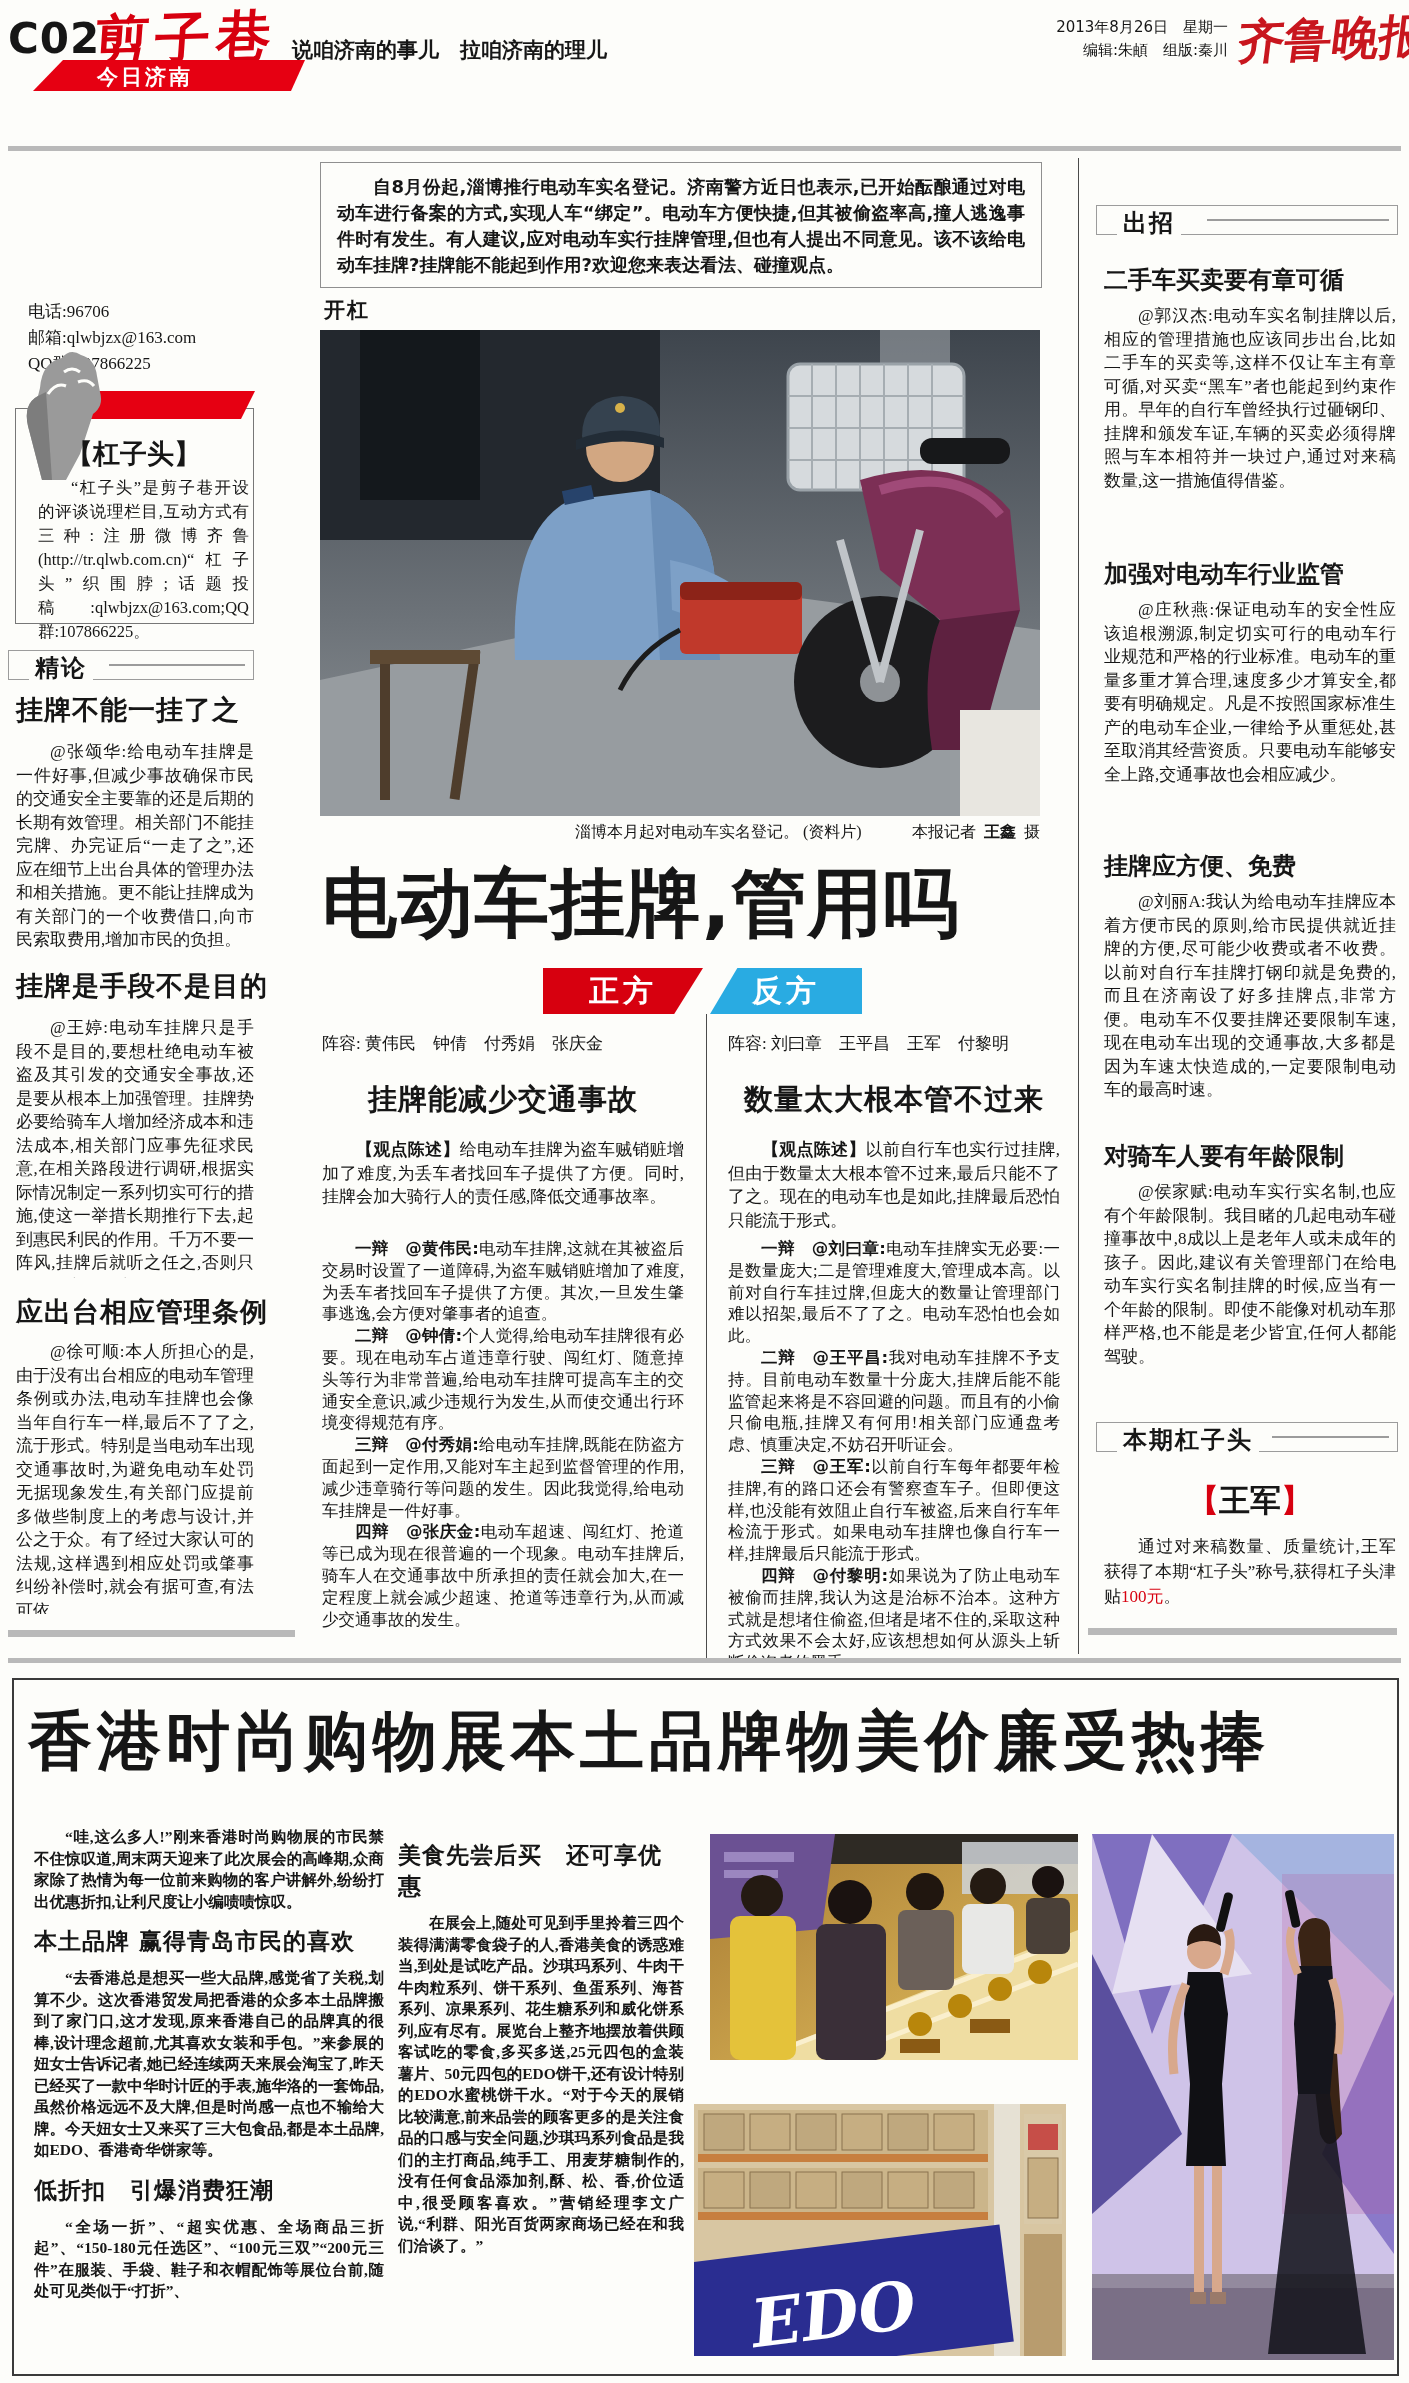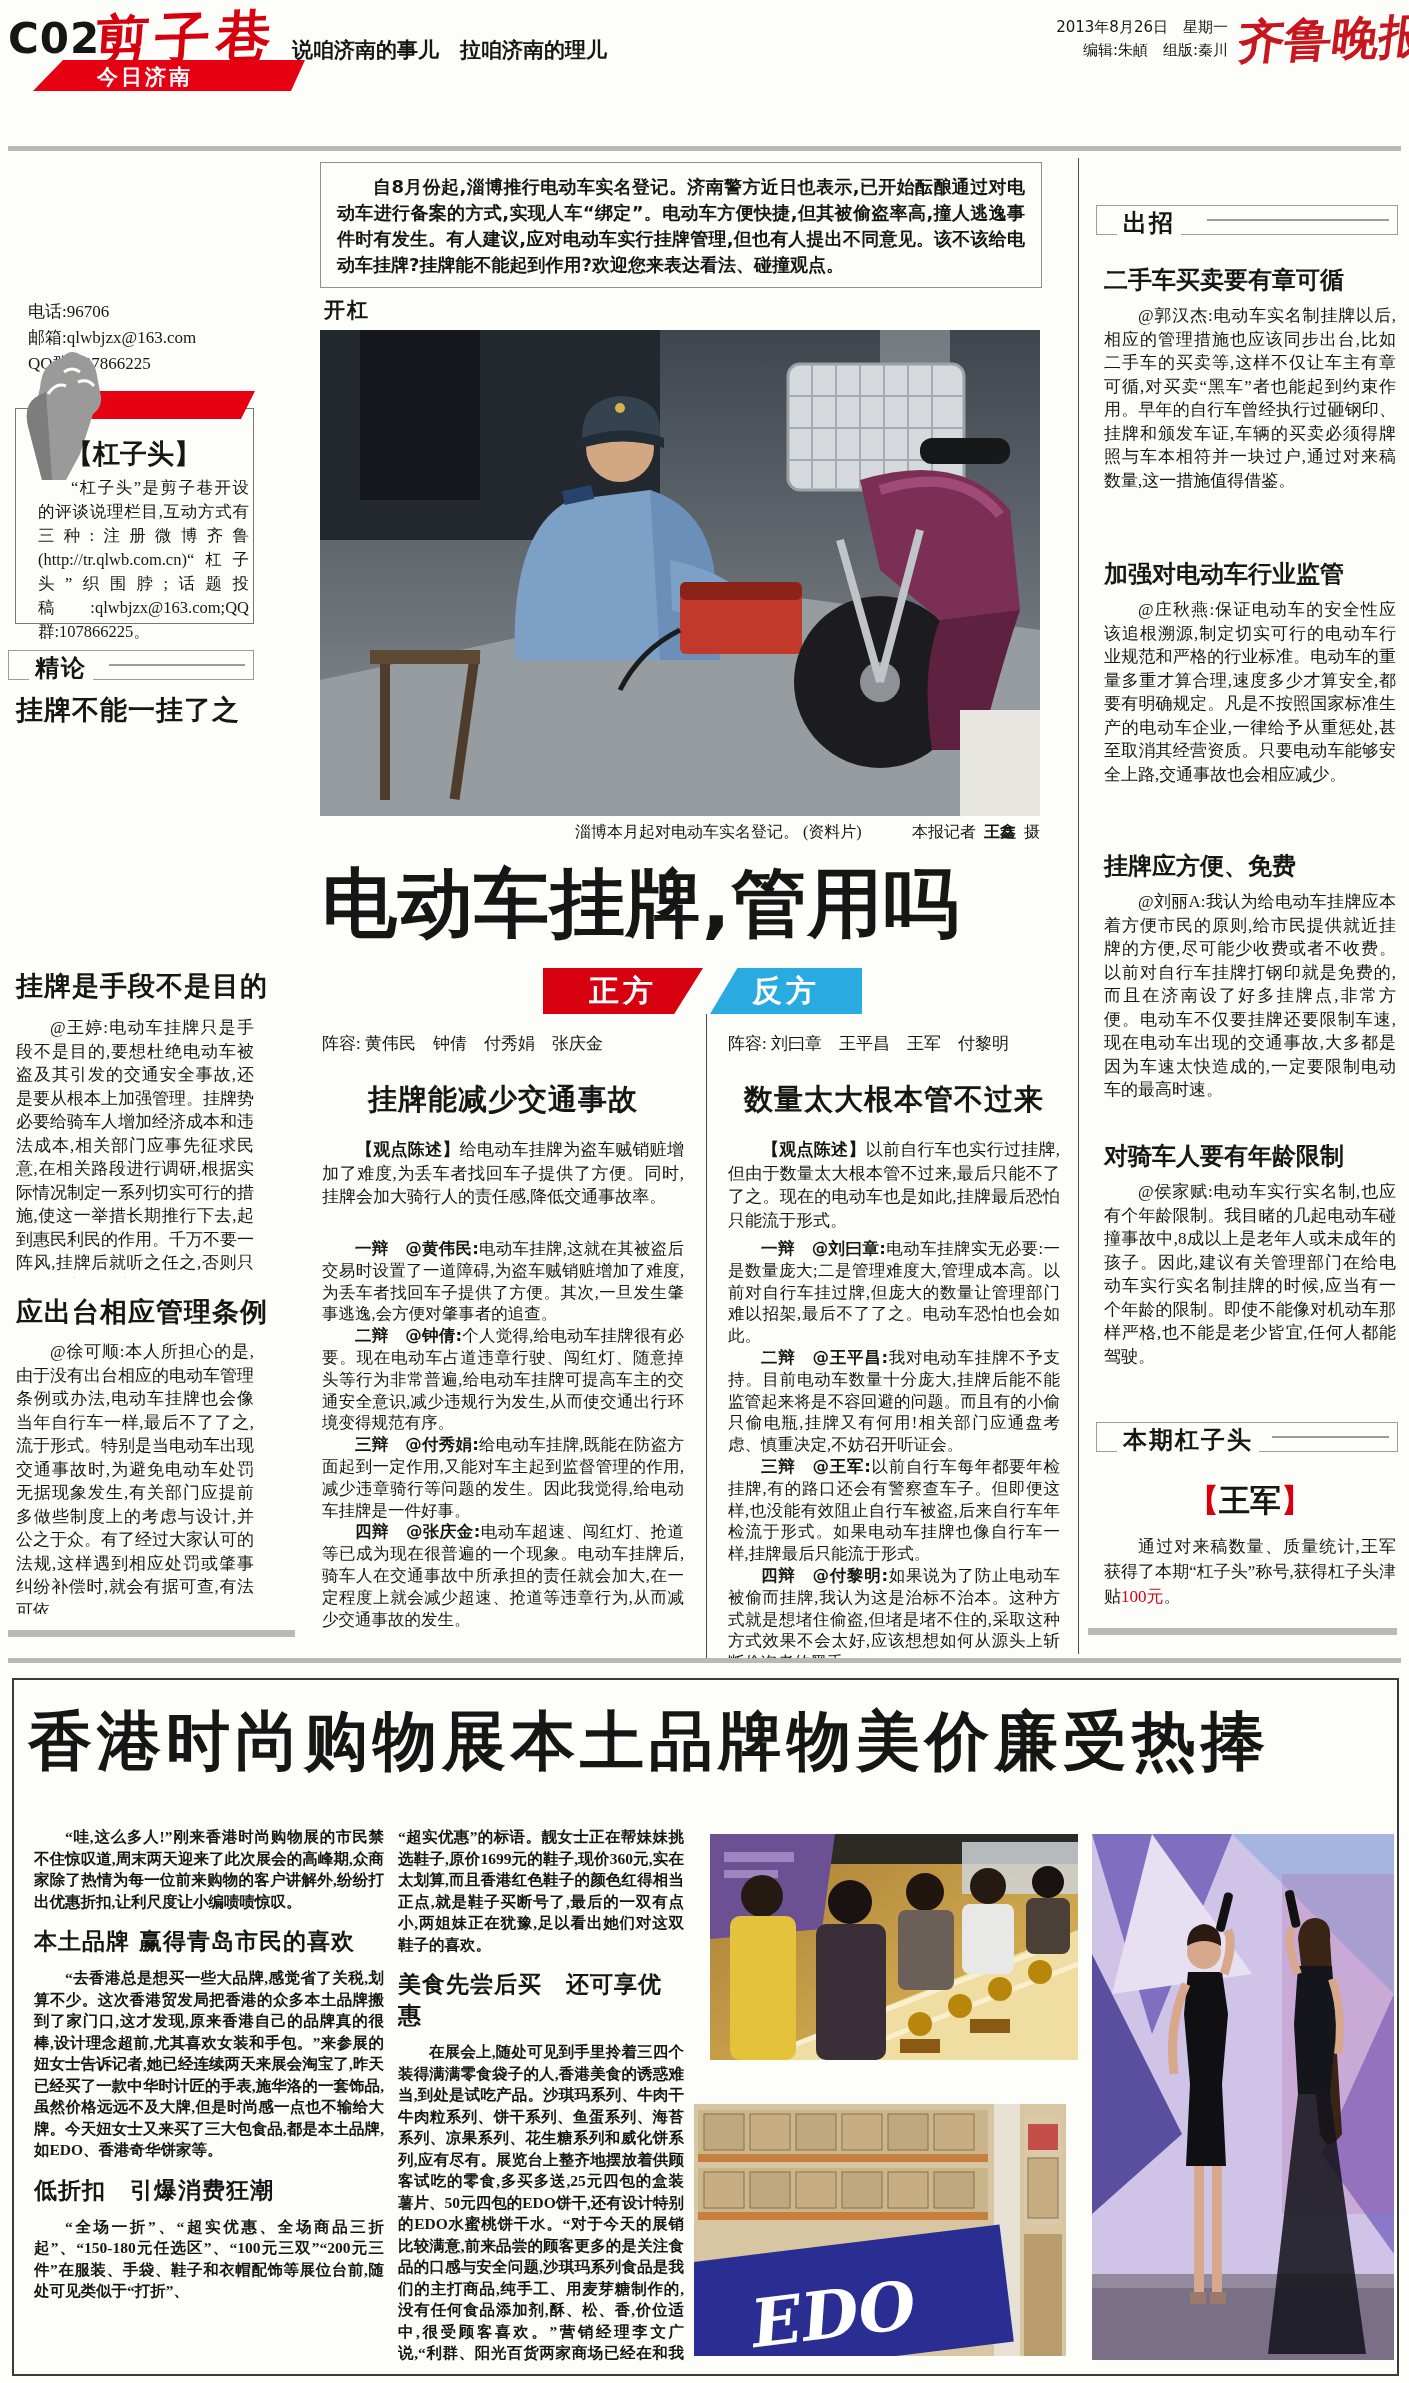--- a/index.html
+++ b/index.html
@@ -62,20 +62,21 @@
   </svg>
   <div class="abs" style="left:15px;top:436px;width:237px;text-align:center;font-size:27px;font-weight:900;">【杠子头】</div>
   <p class="abs jt ind" style="left:38px;top:476px;width:211px;font-size:16.5px;line-height:24px;">“杠子头”是剪子巷开设的评谈说理栏目,互动方式有三种:注册微博齐鲁(http://tr.qlwb.com.cn)“杠子头”织围脖;话题投稿:qlwbjzx@163.com;QQ群:107866225。</p>
 
   <div class="abs sec" style="left:8px;top:650px;width:244px;height:28px;">
     <span class="lab">精论</span>
     <span class="ln" style="left:100px;"></span>
   </div>
 
   <div class="abs t-side" style="left:16px;top:692px;">挂牌不能一挂了之</div>
+  <p class="abs jt ind body17 clip" style="left:16px;top:740px;width:238px;height:234px;">@张颂华:给电动车挂牌是一件好事,但减少事故确保市民的交通安全主要靠的还是后期的长期有效管理。相关部门不能挂完牌、办完证后“一走了之”,还应在细节上出台具体的管理办法和相关措施。更不能让挂牌成为有关部门的一个收费借口,向市民索取费用,增加市民的负担。</p>
 
   <div class="abs t-side" style="left:16px;top:968px;">挂牌是手段不是目的</div>
   <p class="abs jt ind body17 clip" style="left:16px;top:1016px;width:238px;height:262px;">@王婷:电动车挂牌只是手段不是目的,要想杜绝电动车被盗及其引发的交通安全事故,还是要从根本上加强管理。挂牌势必要给骑车人增加经济成本和违法成本,相关部门应事先征求民意,在相关路段进行调研,根据实际情况制定一系列切实可行的措施,使这一举措长期推行下去,起到惠民利民的作用。千万不要一阵风,挂牌后就听之任之,否则只会引发市民怨言。</p>
 
   <div class="abs t-side" style="left:16px;top:1294px;">应出台相应管理条例</div>
   <p class="abs jt ind body17 clip" style="left:16px;top:1340px;width:238px;height:274px;">@徐可顺:本人所担心的是,由于没有出台相应的电动车管理条例或办法,电动车挂牌也会像当年自行车一样,最后不了了之,流于形式。特别是当电动车出现交通事故时,为避免电动车处罚无据现象发生,有关部门应提前多做些制度上的考虑与设计,并公之于众。有了经过大家认可的法规,这样遇到相应处罚或肇事纠纷补偿时,就会有据可查,有法可依。</p>
 
   <div class="abs hrule" style="left:8px;top:1630px;width:287px;height:7px;"></div>
 
   <div class="abs clip" style="left:320px;top:162px;width:720px;height:124px;border:1px solid #8f8f8f;">
@@ -204,21 +205,20 @@
 
   <div class="abs bt clip" style="left:34px;top:1826px;width:350px;height:538px;">
     <p>“哇,这么多人!”刚来香港时尚购物展的市民禁不住惊叹道,周末两天迎来了此次展会的高峰期,众商家除了热情为每一位前来购物的客户讲解外,纷纷打出优惠折扣,让利尺度让小编啧啧惊叹。</p>
     <div class="sub">本土品牌 赢得青岛市民的喜欢</div>
     <p>“去香港总是想买一些大品牌,感觉省了关税,划算不少。这次香港贸发局把香港的众多本土品牌搬到了家门口,这才发现,原来香港自己的品牌真的很棒,设计理念超前,尤其喜欢女装和手包。”来参展的妞女士告诉记者,她已经连续两天来展会淘宝了,昨天已经买了一款中华时计匠的手表,施华洛的一套饰品,虽然价格远远不及大牌,但是时尚感一点也不输给大牌。今天妞女士又来买了三大包食品,都是本土品牌,如EDO、香港奇华饼家等。</p>
     <div class="sub">低折扣　引爆消费狂潮</div>
     <p>“全场一折”、“超实优惠、全场商品三折起”、“150-180元任选区”、“100元三双”“200元三件”在服装、手袋、鞋子和衣帽配饰等展位台前,随处可见类似于“打折”、</p>
   </div>
 
   <div class="abs bt clip" style="left:398px;top:1826px;width:286px;height:538px;">
-    <p style="text-indent:0;">“超实优惠”的标语。靓女士正在帮妹妹挑选鞋子,原价1699元的鞋子,现价360元,实在太划算,而且香港红色鞋子的颜色红得相当正点,就是鞋子买断号了,最后的一双有点小,两姐妹正在犹豫,足以看出她们对这双鞋子的喜欢。</p>
     <div class="sub">美食先尝后买　还可享优惠</div>
     <p>在展会上,随处可见到手里拎着三四个装得满满零食袋子的人,香港美食的诱惑难当,到处是试吃产品。沙琪玛系列、牛肉干牛肉粒系列、饼干系列、鱼蛋系列、海苔系列、凉果系列、花生糖系列和威化饼系列,应有尽有。展览台上整齐地摆放着供顾客试吃的零食,多买多送,25元四包的盒装薯片、50元四包的EDO饼干,还有设计特别的EDO水蜜桃饼干水。“对于今天的展销比较满意,前来品尝的顾客更多的是关注食品的口感与安全问题,沙琪玛系列食品是我们的主打商品,纯手工、用麦芽糖制作的,没有任何食品添加剂,酥、松、香,价位适中,很受顾客喜欢。”营销经理李文广说,“利群、阳光百货两家商场已经在和我们洽谈了。”</p>
   </div>
 
   <svg class="abs" style="left:710px;top:1834px;" width="368" height="226" viewBox="0 0 368 226">
     <defs>
       <linearGradient id="gold" x1="0" y1="0" x2="1" y2="1">
         <stop offset="0" stop-color="#a77a32"></stop>
           <stop offset="1" stop-color="#e3c05f"></stop>
       </linearGradient>

